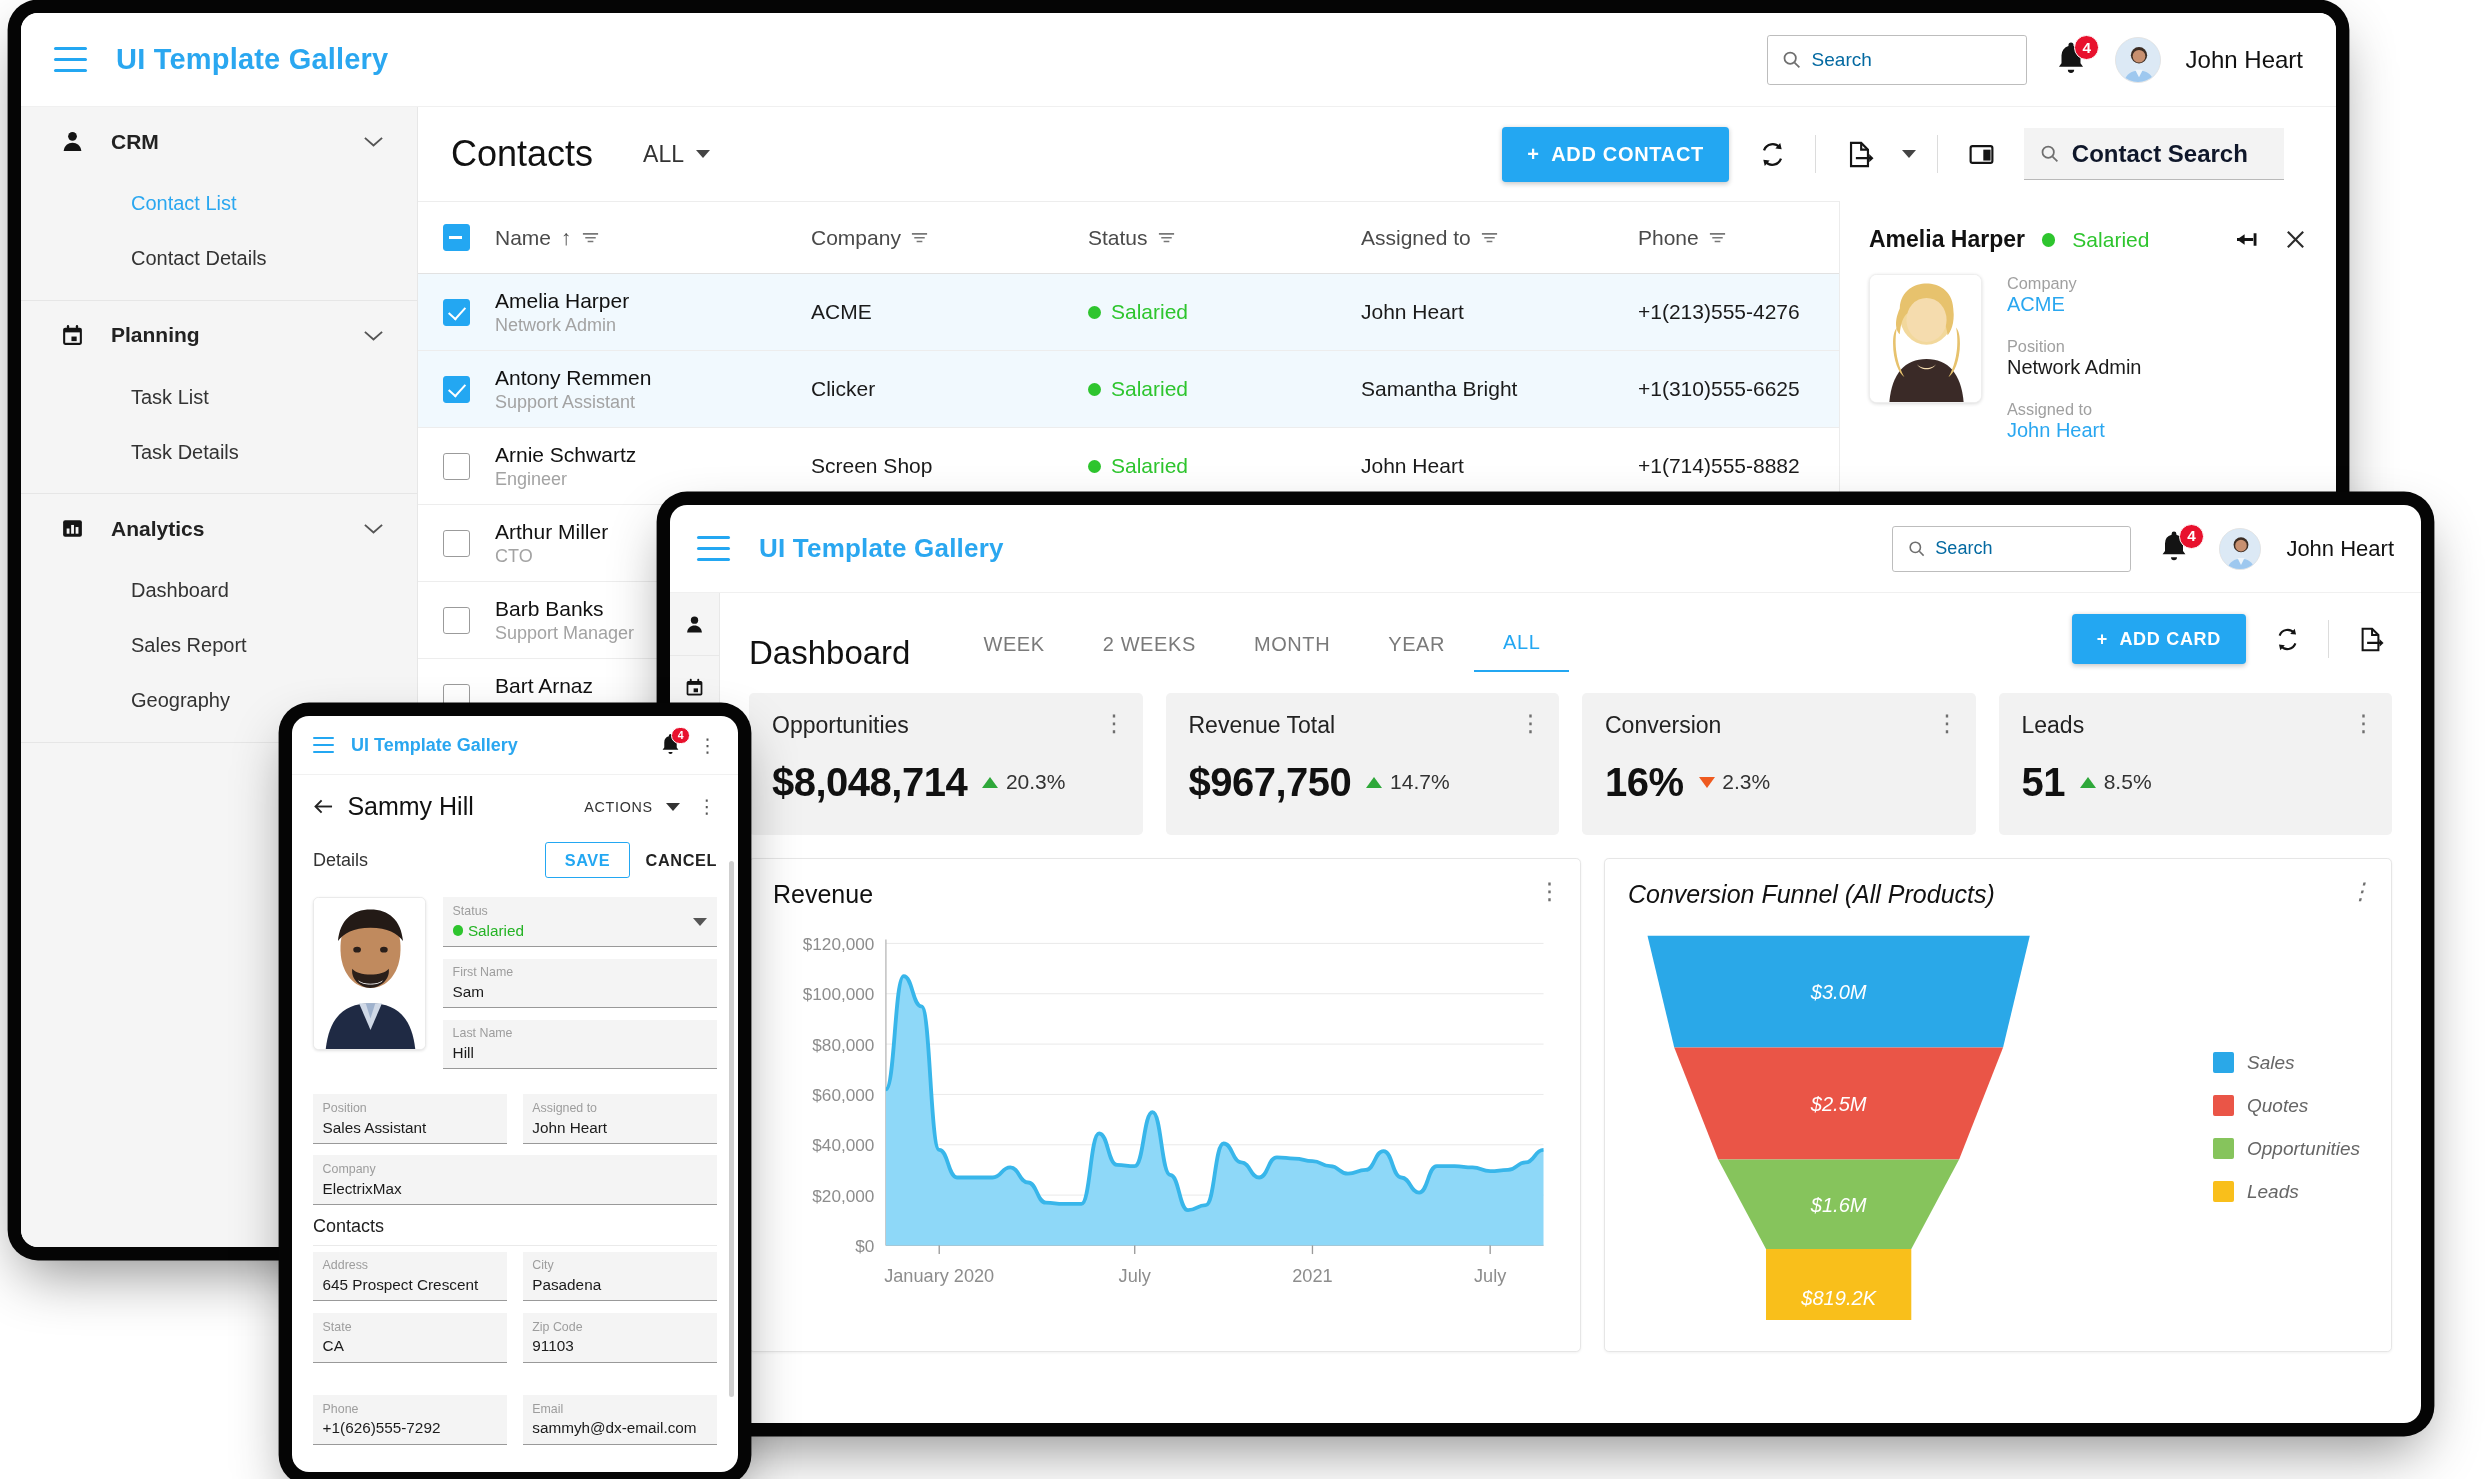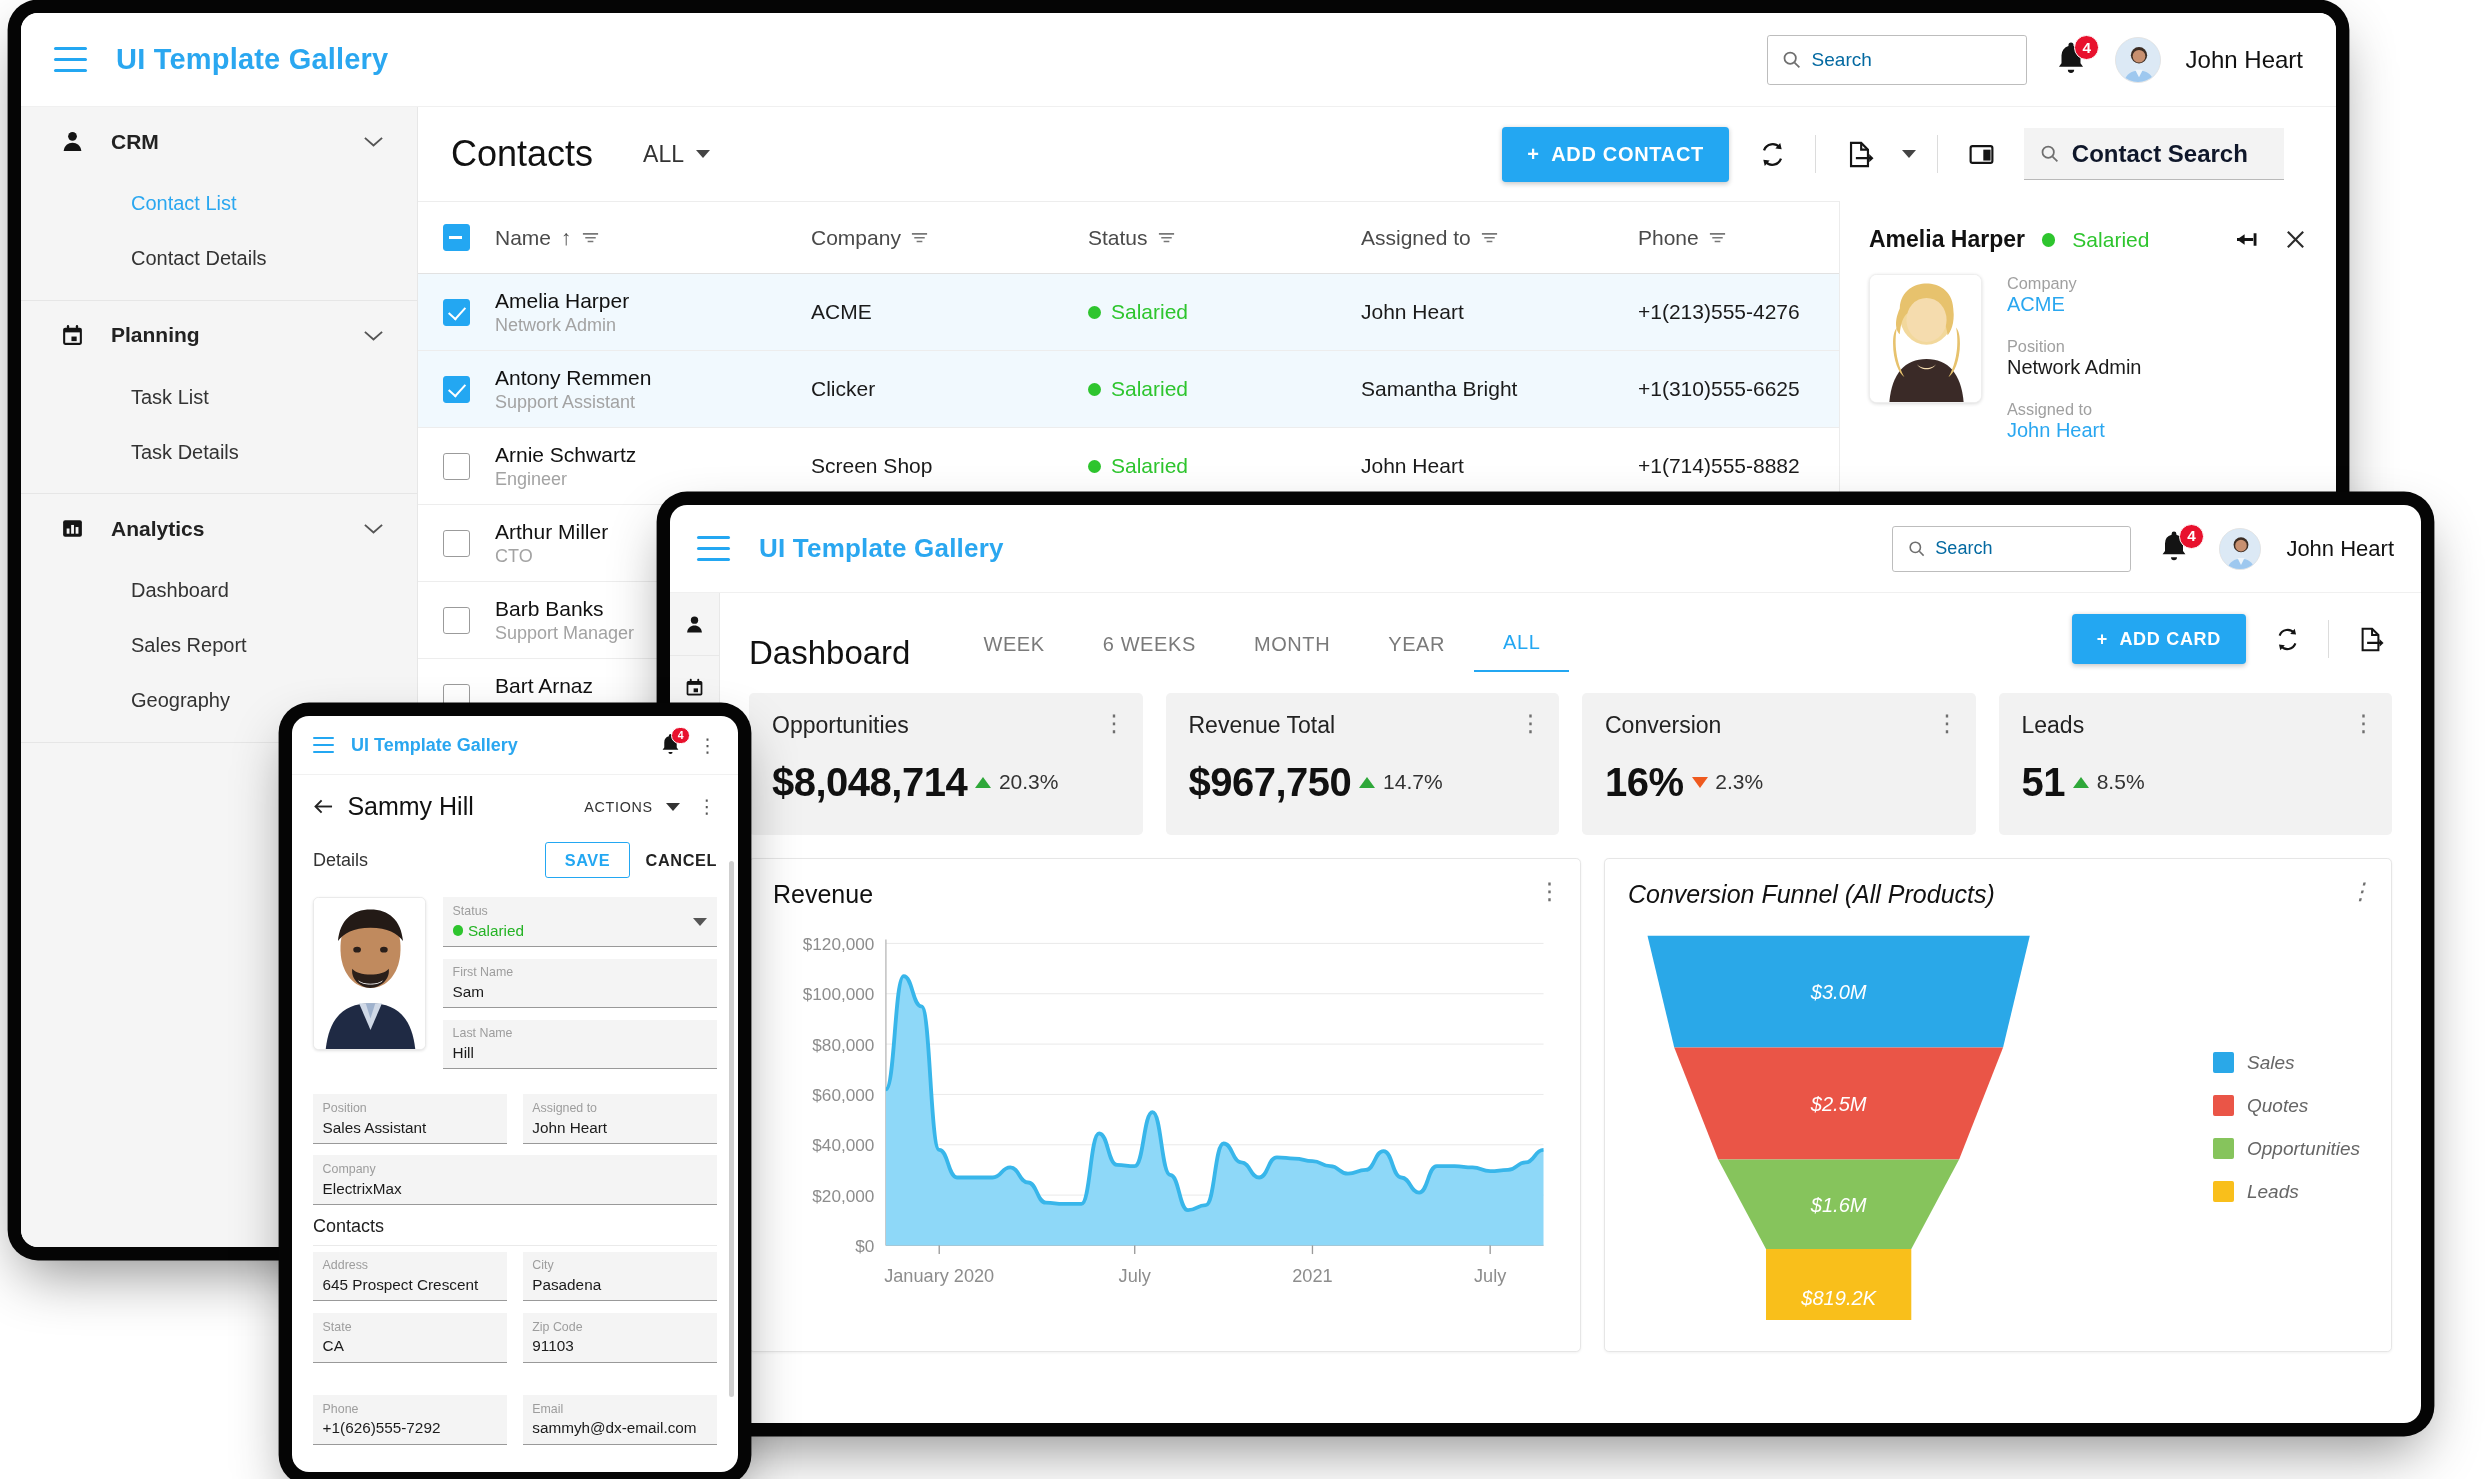--- a/index.html
+++ b/index.html
@@ -120,21 +120,21 @@
   .dash-title{ font-size:33px; font-weight:400; color:#111; margin-right:44px;}
   .tabs{ display:flex; gap:0; align-items:flex-end; }
   .tab{ font-size:20px; color:#7a7a7a; padding:0 29px 15.3px 29px; cursor:pointer;
         letter-spacing:0.6px; }
   .tab.on{ color:#23a7f2; border-bottom:2.9px solid #23a7f2;}
   .dash-tools{ margin-left:auto; display:flex; align-items:center; gap:19px; padding-bottom:7.7px;}
   .kpis{ display:flex; gap:23px; margin-top:21px;}
   .kpi{ flex:1; background:#f2f2f2; border-radius:4.8px; padding:19px 23px 29px 23px;
         min-height:142px; position:relative;}
   .kpi .t{ font-size:23px; color:#222; }
-  .kpi .row{ display:flex; align-items:center; gap:8px; margin-top:21px;}
+  .kpi .row{ display:flex; align-items:center; gap:15px; margin-top:21px;}
   .kpi .val{ font-size:40px; font-weight:700; color:#111; letter-spacing:-0.5px;}
   .kpi .pct{ font-size:21px; color:#333; display:flex; align-items:center; gap:7.7px;}
   .tri-up{ width:0;height:0;border-left:8.6px solid transparent;border-right:8.6px solid transparent;
            border-bottom:11.5px solid #2fa83a;}
   .tri-dn{ width:0;height:0;border-left:8.6px solid transparent;border-right:8.6px solid transparent;
            border-top:11.5px solid #ef5a1f;}
   .kdots{ position:absolute; right:17px; top:17px; color:#6f6f6f; font-size:23px;}
   .panels{ display:flex; gap:23px; margin-top:23px;}
   .panel{ background:#fff; border:1px solid #e6e6e6; border-radius:4.8px;
           box-shadow:0 1px 2.9px rgba(0,0,0,.06); position:relative; padding:21px 23px;}
@@ -615,21 +615,21 @@
       </div>
       <div class="railitem"></div>
       <div class="railitem"></div>
     </div>
 
     <div class="dash-content">
       <div class="dash-head">
         <div class="dash-title">Dashboard</div>
         <div class="tabs">
           <div class="tab">WEEK</div>
-          <div class="tab">6 WEEKS</div>
+          <div class="tab">2 WEEKS</div>
           <div class="tab">MONTH</div>
           <div class="tab">YEAR</div>
           <div class="tab on">ALL</div>
         </div>
         <div class="dash-tools">
           <button class="btn-primary" style="height:50px;font-size:18px">
             <span>+</span>
             <span>ADD CARD</span>
           </button>
           <div class="ibtn">

